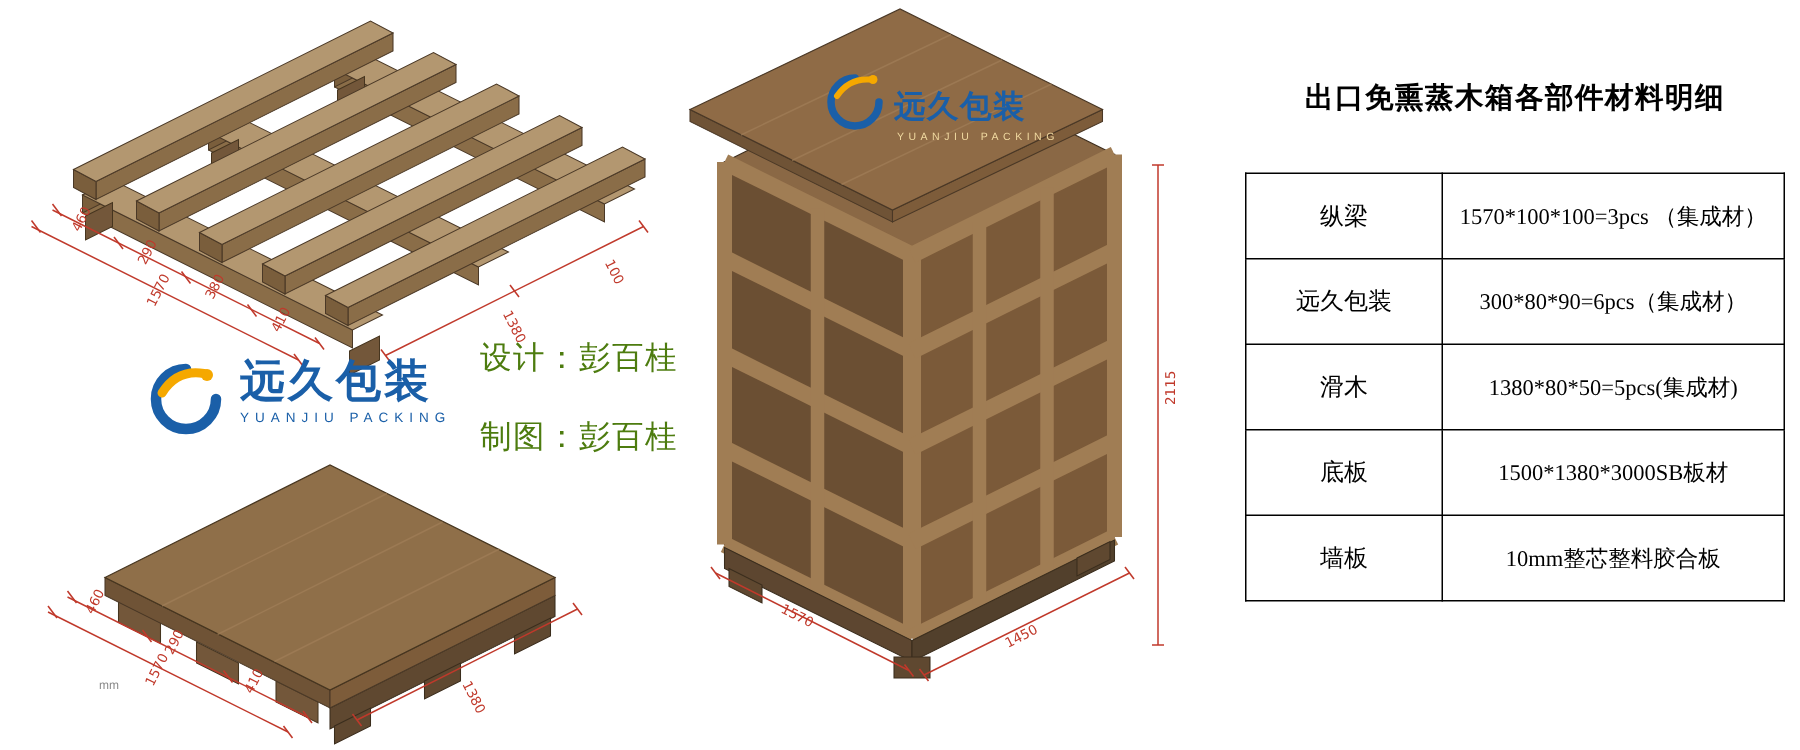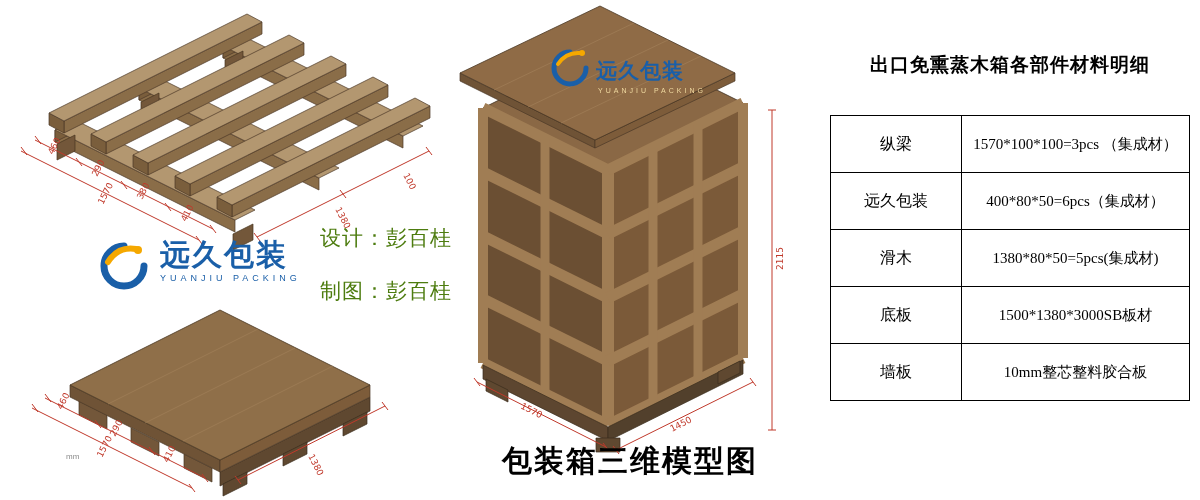--- a/index.html
+++ b/index.html
@@ -223,33 +223,32 @@
     </svg>
     <div>
       <div class="logo-cn">远久包装</div>
       <div class="logo-en">YUANJIU PACKING</div>
     </div>
   </div>
 
   <div class="abs credit" style="left:320px;top:224px">设计：彭百桂</div>
   <div class="abs credit" style="left:320px;top:277px">制图：彭百桂</div>
 
-  <div class="abs main-title">包装箱三维模型图</div>
 
   <div class="abs table-panel">
     <div class="table-title">出口免熏蒸木箱各部件材料明细</div>
     <table class="parts">
       <tbody>
         <tr>
           <td class="part">纵梁</td>
           <td class="spec">1570*100*100=3pcs （集成材）</td>
         </tr>
         <tr>
           <td class="part">远久包装</td>
-          <td class="spec">400*80*50=6pcs（集成材）</td>
+          <td class="spec">300*80*90=6pcs（集成材）</td>
         </tr>
         <tr>
           <td class="part">滑木</td>
           <td class="spec">1380*80*50=5pcs(集成材)</td>
         </tr>
         <tr>
           <td class="part">底板</td>
           <td class="spec">1500*1380*3000SB板材</td>
         </tr>
         <tr>

